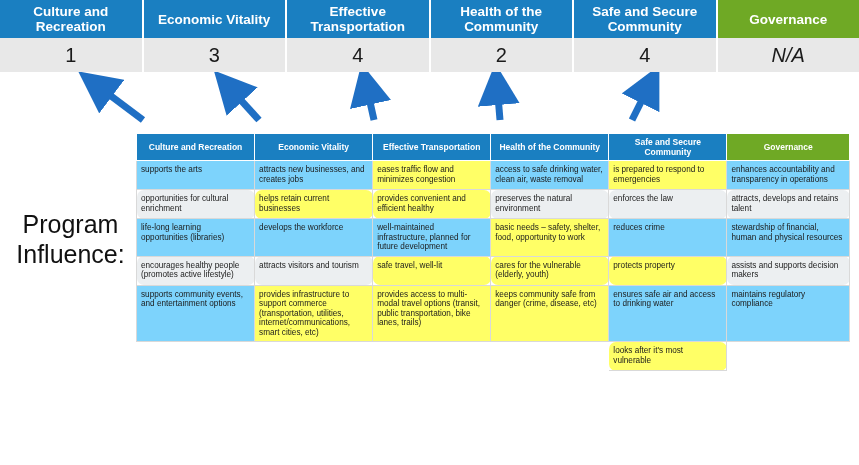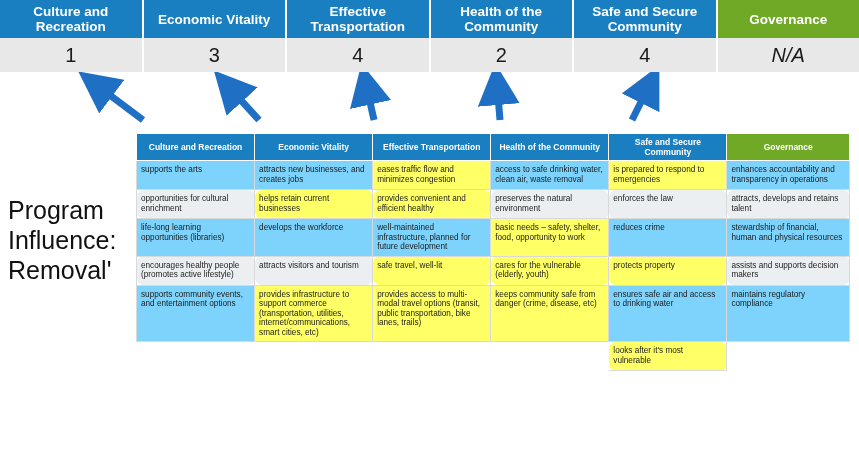--- a/index.html
+++ b/index.html
@@ -73,26 +73,26 @@
     left: 0;
     top: 72px;
     width: 859px;
     height: 62px;
   }
 
   
   #caption {
     position: absolute;
     left: 8px;
-    top: 195px;
+    top: 209px;
     width: 125px;
     font-size: 25px;
     line-height: 30px;
     color: #111111;
-    text-align: left;
+    text-align: center;
   }
 
   
   #matrix {
     position: absolute;
     left: 136px;
     top: 133px;
     width: 714px;
     border-collapse: collapse;
     table-layout: fixed;
@@ -170,21 +170,20 @@
   <line x1="143" y1="48" x2="95" y2="12" stroke="#1f6fc4" stroke-width="7" marker-end="url(#ah)"></line>
   <line x1="259" y1="48" x2="228" y2="14" stroke="#1f6fc4" stroke-width="7" marker-end="url(#ah)"></line>
   <line x1="374" y1="48" x2="366" y2="12" stroke="#1f6fc4" stroke-width="7" marker-end="url(#ah)"></line>
   <line x1="500" y1="48" x2="497" y2="12" stroke="#1f6fc4" stroke-width="7" marker-end="url(#ah)"></line>
   <line x1="632" y1="48" x2="650" y2="12" stroke="#1f6fc4" stroke-width="7" marker-end="url(#ah)"></line>
 </svg>
 
 <div id="caption">
   <div>Program</div>
   <div>Influence:</div>
-  <div>Removal'</div>
 </div>
 
 <table id="matrix">
   <colgroup>
     <col style="width:106px">
     <col style="width:106px">
     <col style="width:106px">
     <col style="width:106px">
     <col style="width:106px">
     <col style="width:110px">

